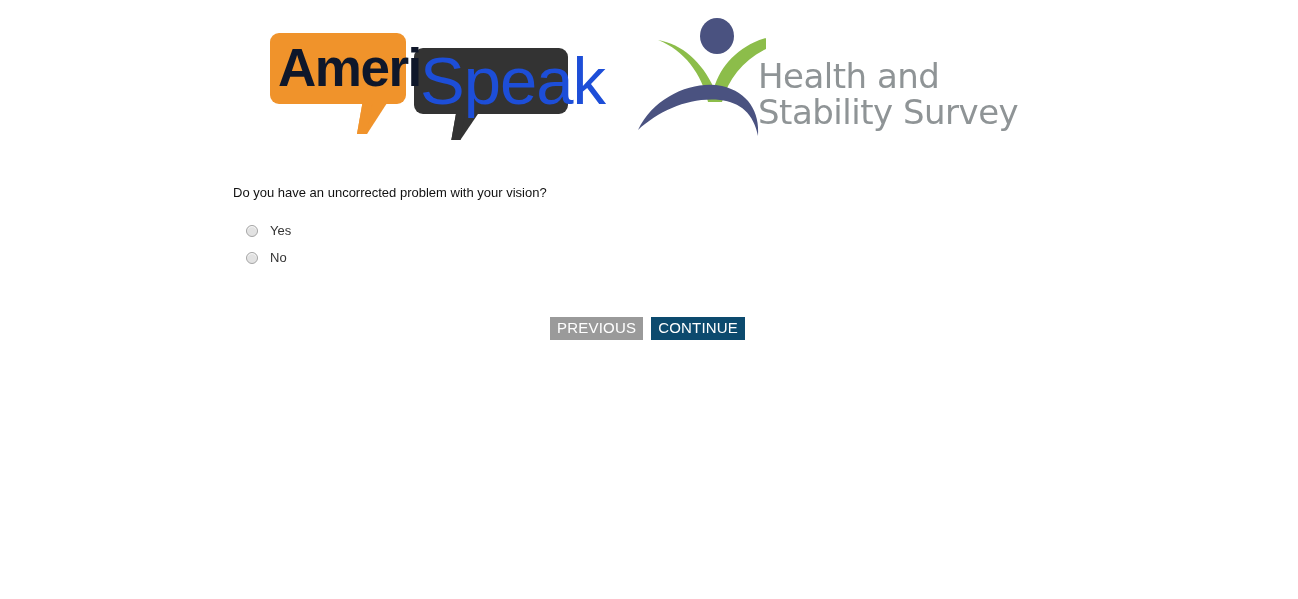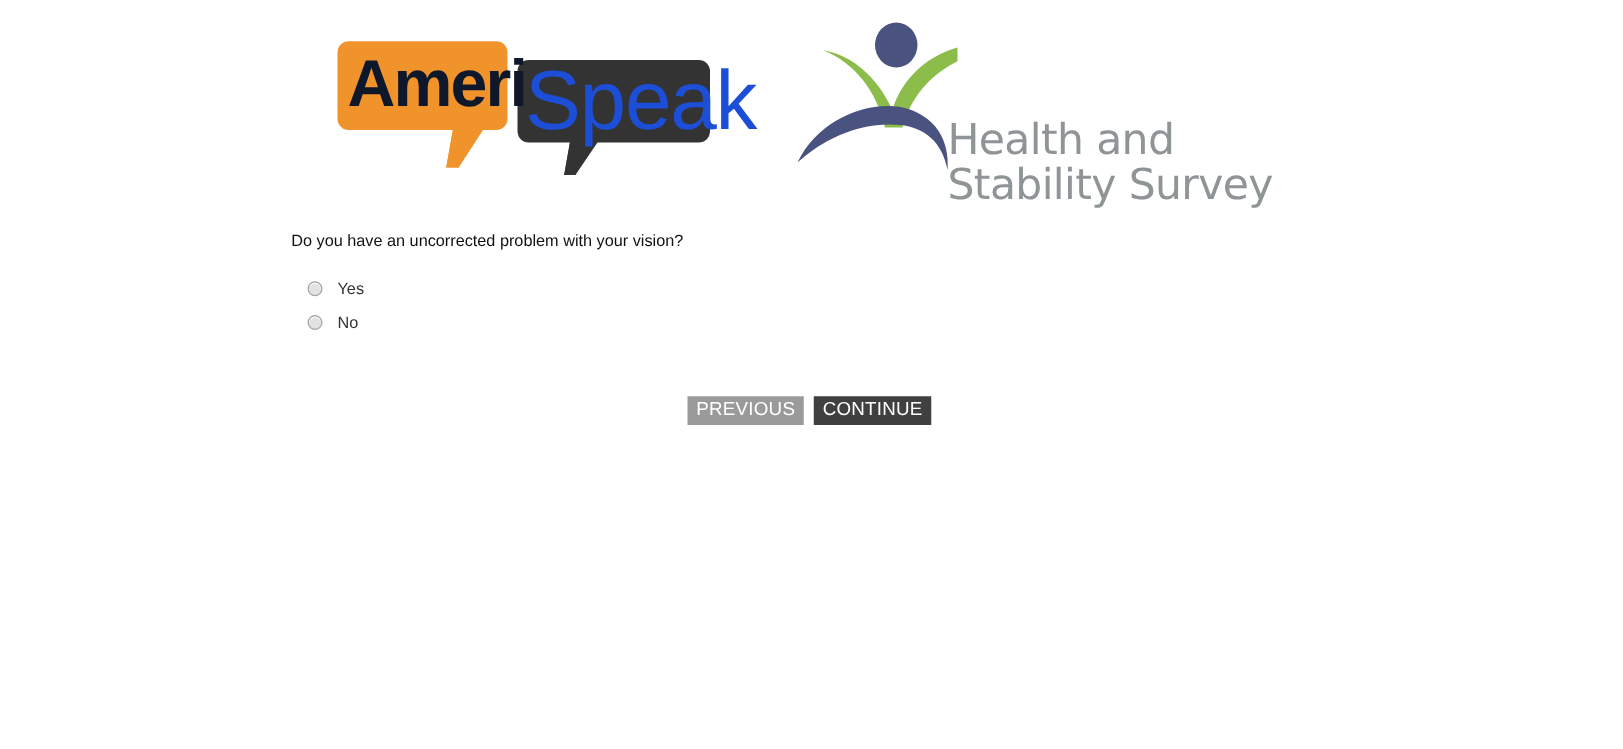--- a/index.html
+++ b/index.html
@@ -117,21 +117,20 @@
     position: absolute;
     left: 122px;
     top: 44px;
     color: #8f9496;
     font-family: "DejaVu Sans", sans-serif;
     font-size: 34px;
     line-height: 36px;
     font-weight: 400;
     letter-spacing: -0.5px;
     white-space: nowrap;
-    margin-top: 36px;
   }
   .hss-line2 { display: block; }
 
   
   .question {
     position: absolute;
     left: 233px;
     top: 184px;
     font-size: 13px;
     line-height: 18px;
@@ -185,21 +184,21 @@
     line-height: 16px;
     font-family: "Liberation Sans", sans-serif;
     color: #ffffff;
     letter-spacing: 0.2px;
     cursor: pointer;
     border-radius: 0;
     height: 23px;
     box-sizing: border-box;
   }
   .btn-previous { background: #9a9a9a; }
-  .btn-continue { background: #404040; margin-left: 8px; }
+  .btn-continue { background: #0c4a6e; margin-left: 8px; }
 </style>
 </head>
 <body>
 
 <div class="logo-row">
 
   <div class="amerispeak">
     <div class="bubble-orange-tail"></div>
     <div class="bubble-orange"></div>
     <div class="bubble-dark-tail"></div>

